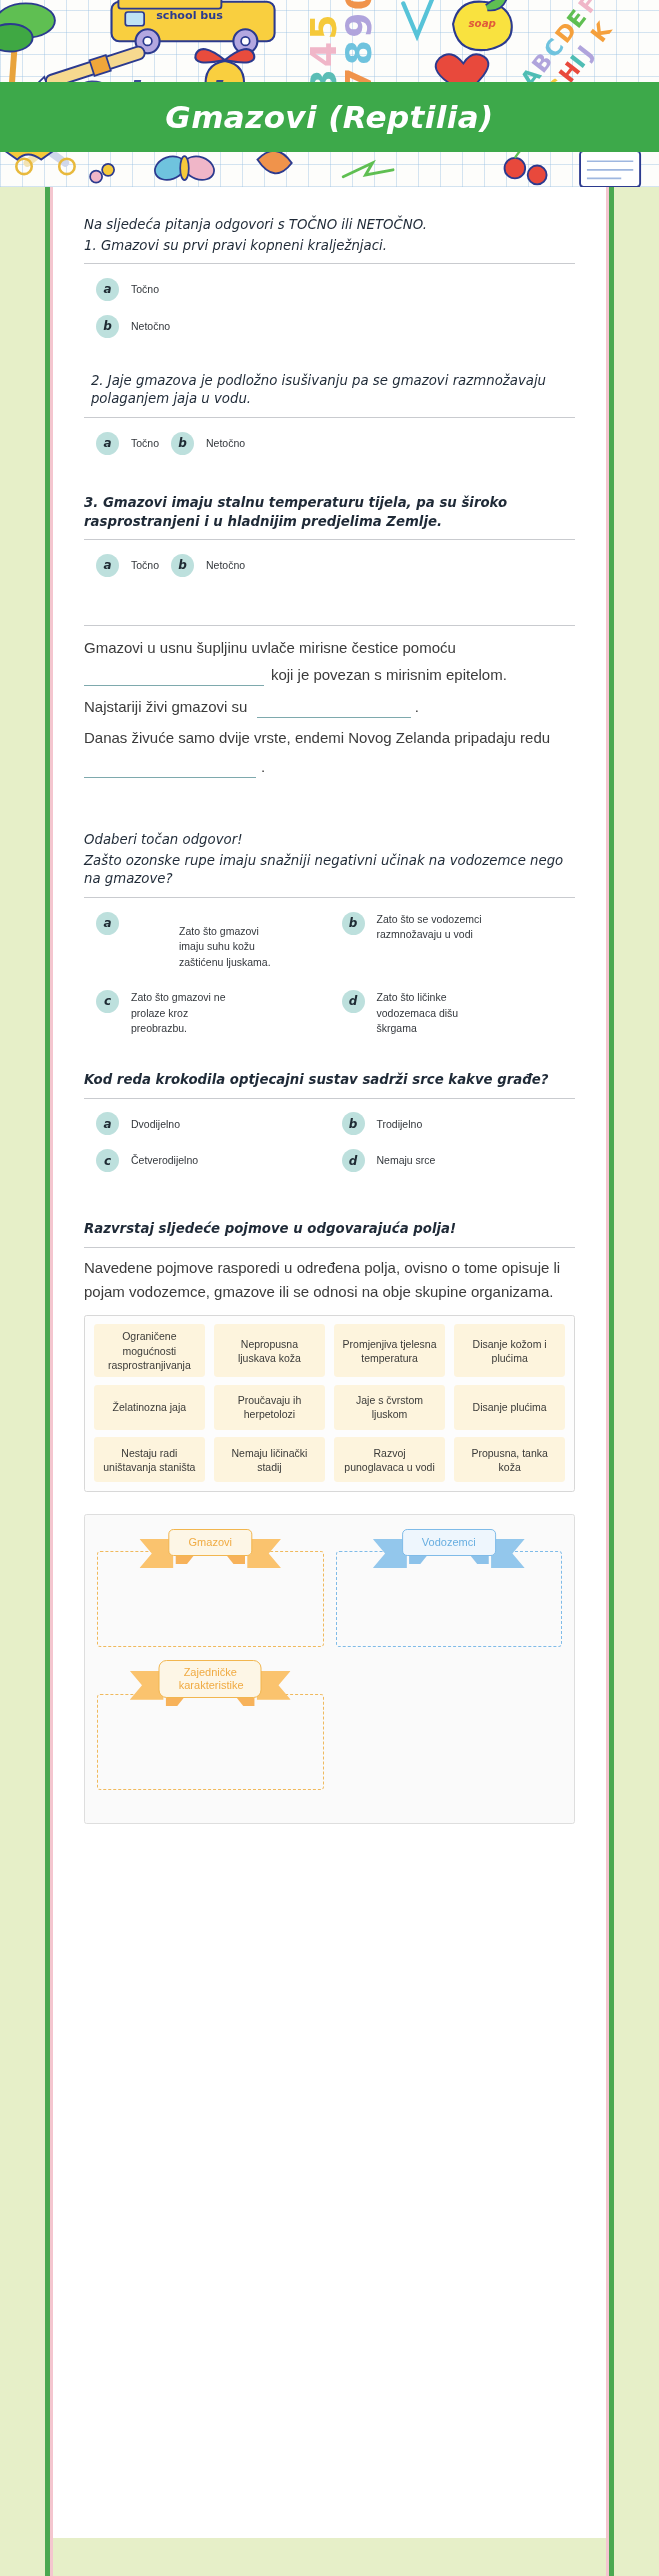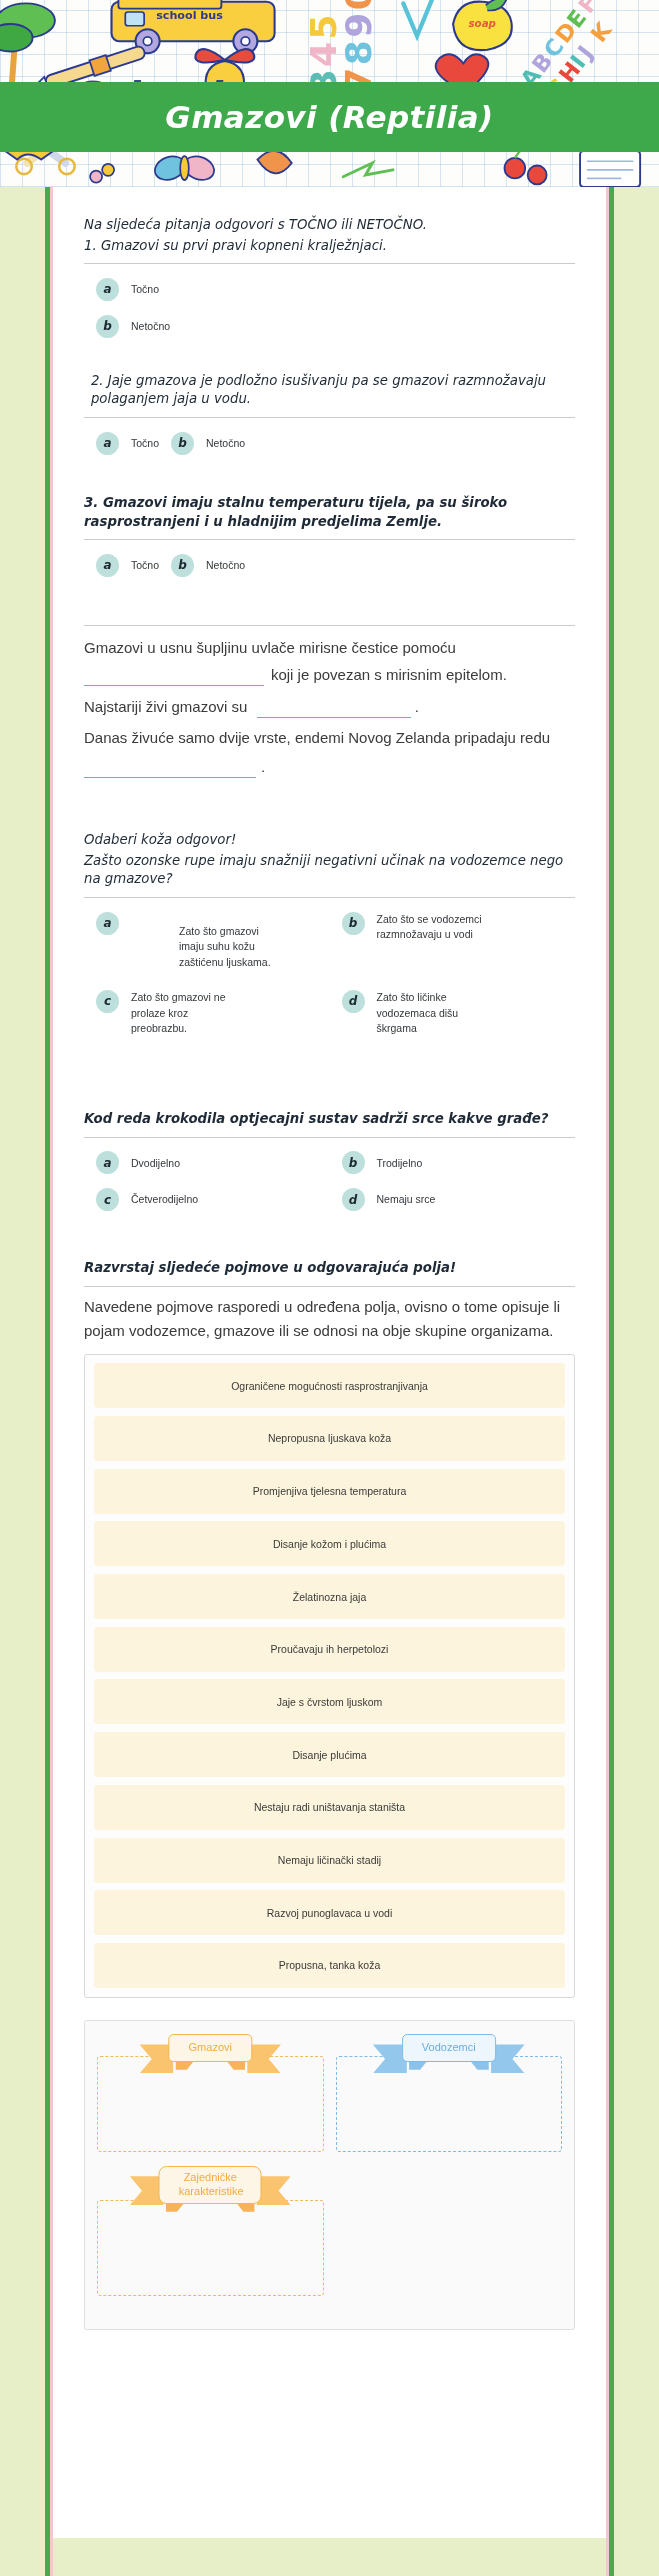--- a/index.html
+++ b/index.html
@@ -166,21 +166,21 @@
   .fill-para + .fill-para { margin-top: 8.6px; }
 
   
   .sort-panel {
     border: 0.9px solid #d8d8d8;
     border-radius: 2.6px;
     background: #fdfdfd;
     padding: 8.6px;
     margin-top: 12px;
     display: grid;
-    grid-template-columns: 1fr;
+    grid-template-columns: 1fr 1fr 1fr 1fr;
     column-gap: 8.6px;
     row-gap: 7.7px;
   }
   .chip {
     background: #fdf4dd;
     border-radius: 3.4px;
     min-height: 45px;
     display: flex;
     align-items: center;
     justify-content: center;
@@ -461,21 +461,21 @@
         <div class="plain fill-para">
           <span>Danas živuće samo dvije vrste, endemi Novog Zelanda pripadaju redu</span>
           <div style="display:flex; align-items:flex-end; gap:5.1px; margin-top:5.1px;">
             <span class="fill-line" style="width:172px;"></span>
             <span>.</span>
           </div>
         </div>
       </div>
 
       <div class="q-block" style="margin-top:53px;">
-        <div class="hand">Odaberi koža odgovor!</div>
+        <div class="hand">Odaberi točan odgovor!</div>
         <div class="hand" style="margin-top:1.7px;">Zašto ozonske rupe imaju snažniji negativni učinak na vodozemce nego na gmazove?</div>
         <hr class="rule">
 
         <div class="opt-grid">
           <div class="opt tall">
             <div class="opt-badge">a</div>
             <div class="opt-label" style="max-width:103px;">Zato što gmazovi imaju suhu kožu zaštićenu ljuskama.</div>
           </div>
           <div class="opt">
             <div class="opt-badge">b</div>
@@ -485,21 +485,21 @@
             <div class="opt-badge">c</div>
             <div class="opt-label" style="max-width:107px; padding-top:0;">Zato što gmazovi ne prolaze kroz preobrazbu.</div>
           </div>
           <div class="opt">
             <div class="opt-badge">d</div>
             <div class="opt-label" style="max-width:112px; padding-top:0;">Zato što ličinke vodozemaca dišu škrgama</div>
           </div>
         </div>
       </div>
 
-      <div class="q-block" style="margin-top:73px;">
+      <div class="q-block" style="margin-top:34px;">
         <div class="hand bold">Kod reda krokodila optjecajni sustav sadrži srce kakve građe?</div>
         <hr class="rule">
 
         <div class="opt-grid tight">
           <div class="opt">
             <div class="opt-badge">a</div>
             <div class="opt-label">Dvodijelno</div>
           </div>
           <div class="opt">
             <div class="opt-badge">b</div>

